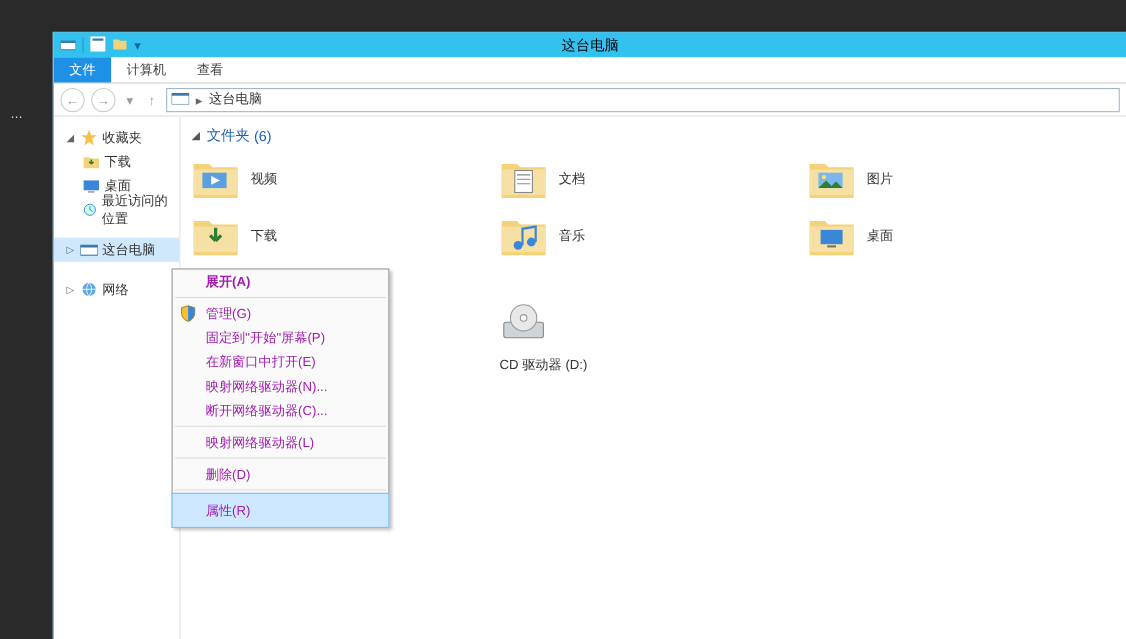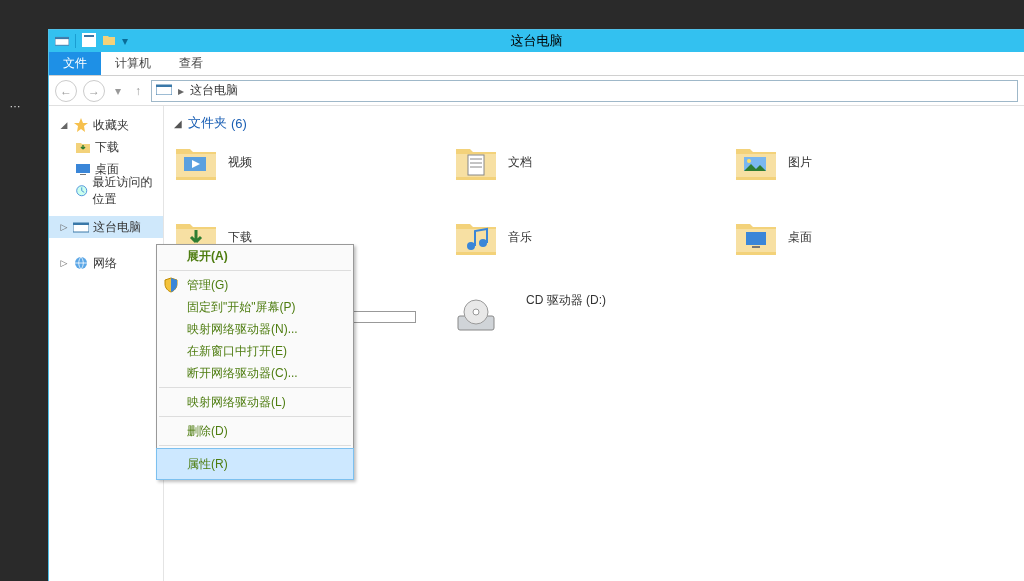--- a/index.html
+++ b/index.html
@@ -41,37 +41,37 @@
   .srow.sel { background: #cfe8fb; }
   .srow .tw { width: 10px; height: 10px; display: flex; align-items: center; justify-content: center; color: #666; font-size: 9px; }
   .sicon { width: 16px; height: 16px; display: inline-flex; align-items: center; justify-content: center; }
   .srow.indent1 { padding-left: 26px; }
 
   #content { flex: 1; padding: 6px 10px; position: relative; }
   .sect-hdr { display: flex; align-items: center; gap: 4px; color: #1a5fb4; font-size: 13px; margin: 2px 0 6px 0; }
   .sect-hdr .tw { width: 10px; color: #555; font-size: 10px; }
   .sect-hdr .count { color: #1a5fb4; }
 
-  .folders-grid { display: grid; grid-template-columns: repeat(3, 280px); row-gap: 27px; }
+  .folders-grid { display: grid; grid-template-columns: repeat(3, 280px); row-gap: 4px; }
   .fitem { display: flex; align-items: center; gap: 10px; height: 48px; }
   .ficon { width: 44px; height: 42px; }
   .flabel { font-size: 12px; }
 
   
   .devhdr { margin-top: 10px; }
   .devices-grid { display: grid; grid-template-columns: repeat(2, 280px); row-gap: 12px; }
-  .ditem { display: flex; align-items: flex-start; gap: 28px; }
+  .ditem { display: flex; align-items: flex-start; gap: 10px; flex-direction: column; }
   .dicon { width: 44px; height: 44px; }
   .dinfo { display: flex; flex-direction: column; gap: 2px; }
   .dbar { width: 170px; height: 12px; border: 1px solid #999; background: #fff; position: relative; }
   .dbar .fill { position: absolute; left: 0; top: 0; bottom: 0; background: #2aa3d8; }
   .dsub { font-size: 11px; color: #888; }
 
   
-  #ctxmenu { position: absolute; left: 156px; top: 244px; width: 198px; background: #fafafa; border: 1px solid #999; box-shadow: 2px 2px 3px rgba(0,0,0,.25); z-index: 50; font-size: 12px; color: #4d7c0f; }
+  #ctxmenu { position: absolute; left: 156px; top: 244px; width: 198px; background: #fafafa; border: 1px solid #999; box-shadow: 2px 2px 3px rgba(0,0,0,.25); z-index: 50; font-size: 12px; color: #a21caf; }
   .mi { height: 22px; display: flex; align-items: center; padding-left: 30px; position: relative; }
   .mi.bold { font-weight: 700; }
   .mi.hl { background: #cde8ff; border: 1px solid #7cc0ef; margin: -1px; height: 32px; }
   .mi .mico { position: absolute; left: 6px; width: 16px; height: 16px; display: flex; align-items: center; justify-content: center; }
   .msep { height: 1px; background: #ddd; margin: 3px 2px; }
 
   
   .star { fill: #f6c04d; }
   .folder-shape { fill: #f3d27a; }
 </style>
@@ -311,24 +311,24 @@
             <path d="M8 1l6 2v4c0 4-3 7-6 8-3-1-6-4-6-8V3z" fill="#f3c23b" stroke="#c08a00"></path>
             <path d="M8 1l6 2v4c0 4-3 7-6 8z" fill="#3a86d8"></path>
           </svg>
         </span>
         <span>管理(G)</span>
       </div>
       <div class="mi">
         <span>固定到"开始"屏幕(P)</span>
       </div>
       <div class="mi">
+        <span>在新窗口中打开(E)</span>
+      </div>
+      <div class="mi">
         <span>映射网络驱动器(N)...</span>
-      </div>
-      <div class="mi">
-        <span>在新窗口中打开(E)</span>
       </div>
       <div class="mi">
         <span>断开网络驱动器(C)...</span>
       </div>
       <div class="msep"></div>
       <div class="mi">
         <span>映射网络驱动器(L)</span>
       </div>
       <div class="msep"></div>
       <div class="mi">

